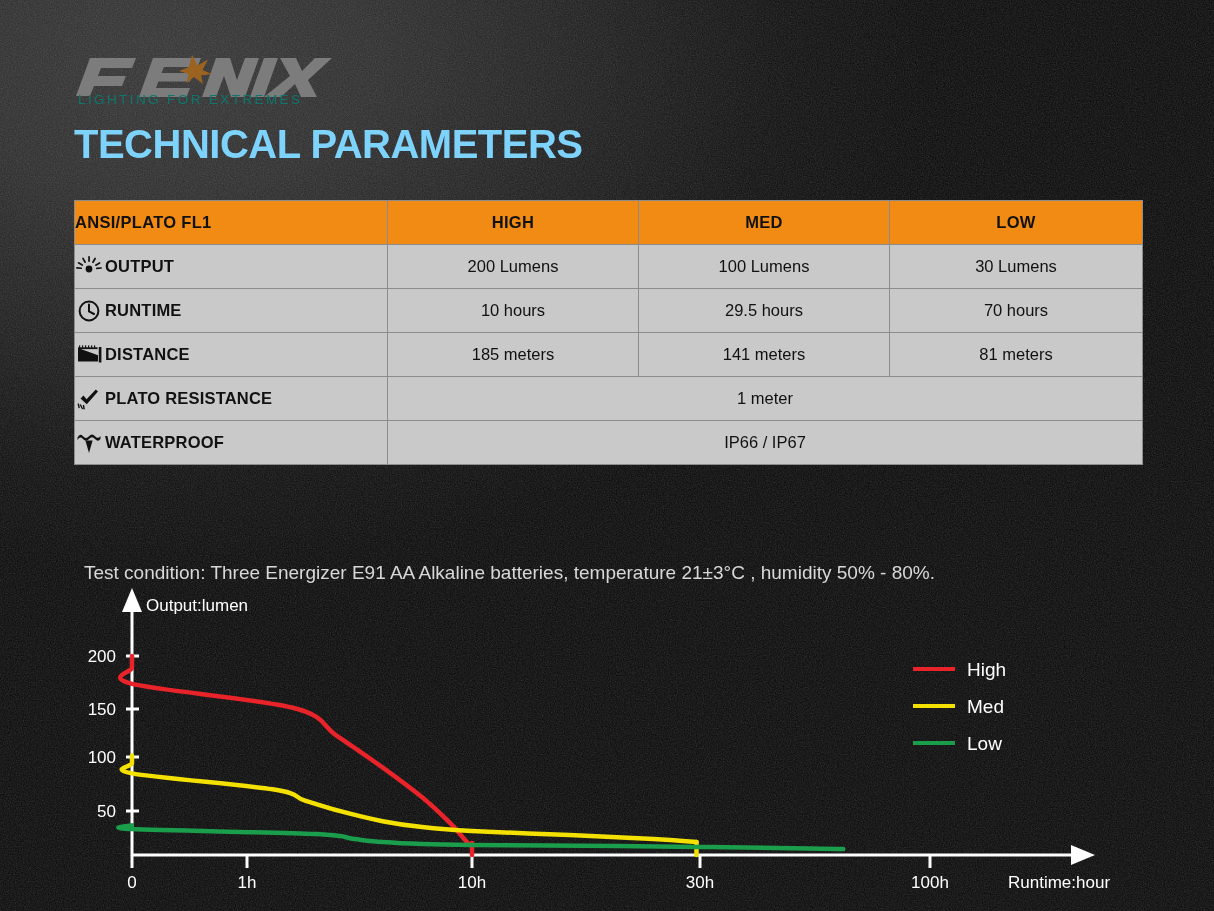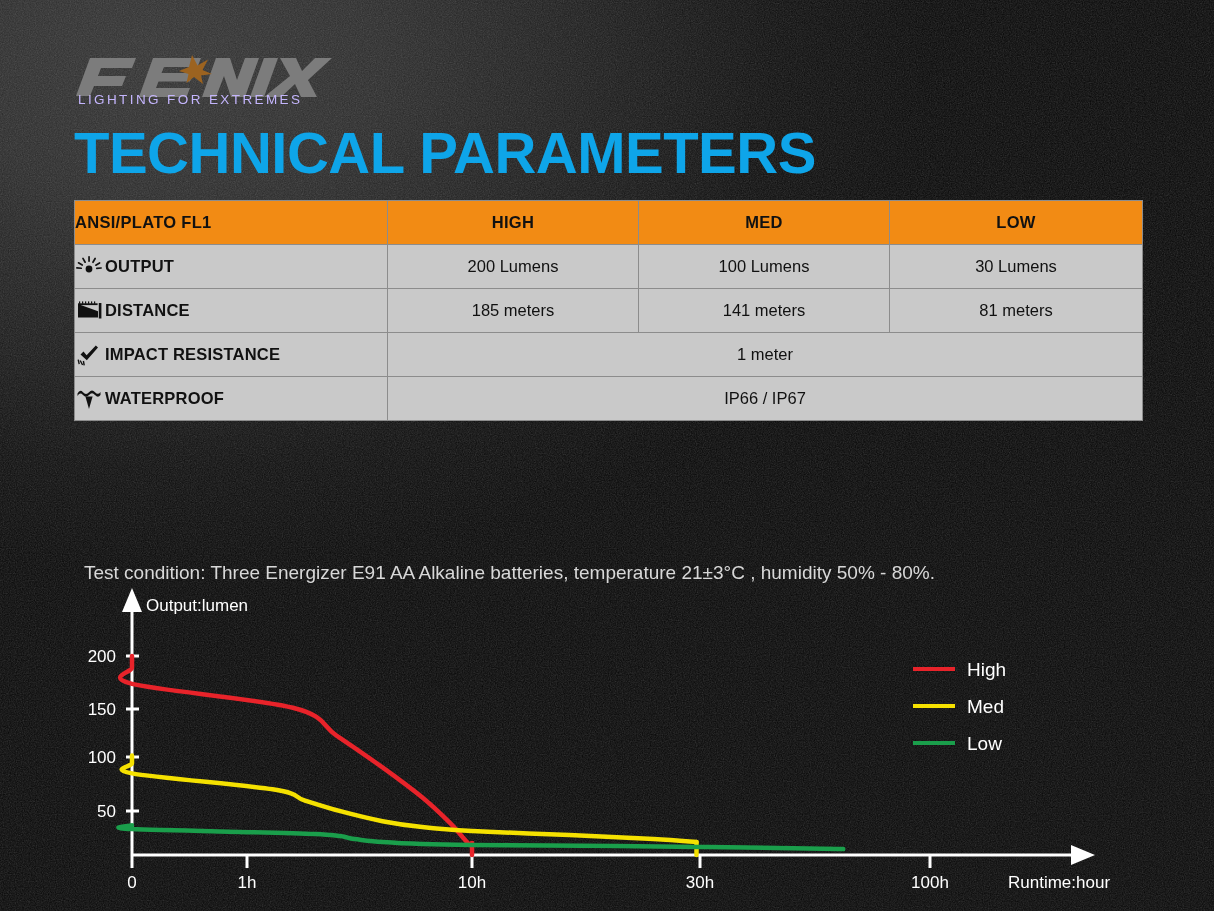--- a/index.html
+++ b/index.html
@@ -23,22 +23,22 @@
 
   .layer { position:absolute; z-index:5; }
 
   
   #logo { left:74px; top:52px; width:300px; height:60px; }
   #logo svg { display:block; }
 
   
   #page-title {
     left:74px; top:124px;
-    font-size:58px; font-weight:bold;
-    color:#0ea5e9;
+    font-size:40px; font-weight:bold;
+    color:#7dd3fc;
     letter-spacing:-0.5px;
     line-height:1;
     white-space:nowrap;
   }
 
   
   #spec-table {
     left:74px; top:200px;
     width:1068px;
     border-collapse:collapse;
@@ -120,21 +120,21 @@
       <path d="M128 45 L142 6 L156 6 L163 28 L171 6 L185 6 L171 45 L157 45 L150 24 L142 45 Z"></path>
 
       <path d="M190 6 L204 6 L190 45 L176 45 Z"></path>
 
       <path d="M206 6 L222 6 L228 19 L241 6 L258 6 L234 28 L243 45 L227 45 L221 32 L207 45 L190 45 L216 24 Z"></path>
     </g>
     <g>
       <path d="M118 3 L123.5 13.5 L134 7.5 L128.5 18 L138 22 L127 23.5 L129 32 L120 25 L112.5 31 L114.5 22 L105 19 L115 15 Z" fill="#9c6320"></path>
     </g>
   </svg>
-  <div style="position:absolute; left:4px; top:40px; font-size:13.5px; letter-spacing:2.4px; color:#c4b5fd;">LIGHTING FOR EXTREMES</div>
+  <div style="position:absolute; left:4px; top:40px; font-size:13.5px; letter-spacing:2.4px; color:#0f766e;">LIGHTING FOR EXTREMES</div>
 </div>
 
 <div class="layer" id="page-title">TECHNICAL PARAMETERS</div>
 
 <table class="layer" id="spec-table">
   <colgroup>
     <col style="width:313px">
       <col style="width:251px">
       <col style="width:251px">
       <col style="width:253px">
@@ -167,20 +167,36 @@
               </svg>
           </span>
           <span>OUTPUT</span>
         </div>
       </td>
       <td>200 Lumens</td>
       <td>100 Lumens</td>
       <td>30 Lumens</td>
     </tr>
 
+    <tr>
+      <td class="param-cell">
+        <div class="param-inner">
+          <span class="param-icon">
+            <svg width="24" height="24" viewBox="0 0 24 24">
+              <circle cx="12" cy="12" r="9.4" fill="none" stroke="#111" stroke-width="2"></circle>
+              <path d="M12 5.6 L12 12.3 L17 15" fill="none" stroke="#111" stroke-width="2" stroke-linecap="round"></path>
+            </svg>
+          </span>
+          <span>RUNTIME</span>
+        </div>
+      </td>
+      <td>10 hours</td>
+      <td>29.5 hours</td>
+      <td>70 hours</td>
+    </tr>
 
     <tr>
       <td class="param-cell">
         <div class="param-inner">
           <span class="param-icon">
             <svg width="26" height="20" viewBox="0 0 26 20">
                 <g fill="#111">
               <path d="M2 3 L22 10.2 L22 16.5 L2 16.5 Z"></path>
               <rect x="22.8" y="2" width="2.6" height="15.5"></rect>
               <path d="M2 2.3 L21.6 2.3 L21.6 4.1 L2 4.1 Z"></path>
@@ -208,21 +224,21 @@
       <td class="param-cell">
         <div class="param-inner">
           <span class="param-icon">
             <svg width="24" height="24" viewBox="0 0 24 24">
                 <g fill="#111">
               <path d="M3.5 11.5 L6.5 8.6 L9.6 12.2 L18.8 2.5 L21 4.6 L9.8 17.2 Z"></path>
               <path d="M3.2 17.5 L5.6 22 M6.4 18 L7.2 22.4 M1.2 16.6 L2.2 21.2" stroke="#111" stroke-width="1.4" fill="none"></path>
             </g>
               </svg>
           </span>
-          <span>IMPACT RESISTANCE</span>
+          <span>PLATO RESISTANCE</span>
         </div>
       </td>
       <td colspan="3">1 meter</td>
     </tr>
 
     <tr>
       <td class="param-cell">
         <div class="param-inner">
           <span class="param-icon">
             <svg width="26" height="22" viewBox="0 0 26 22">

